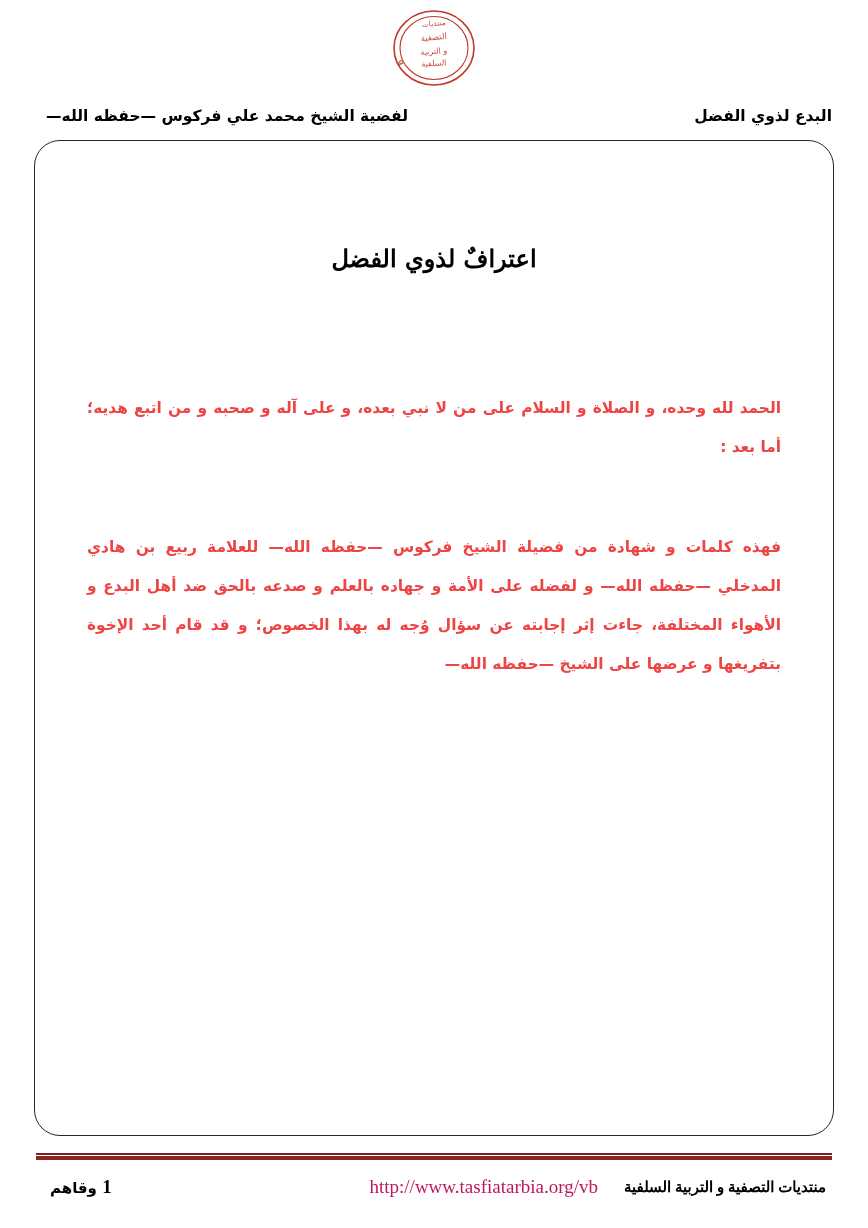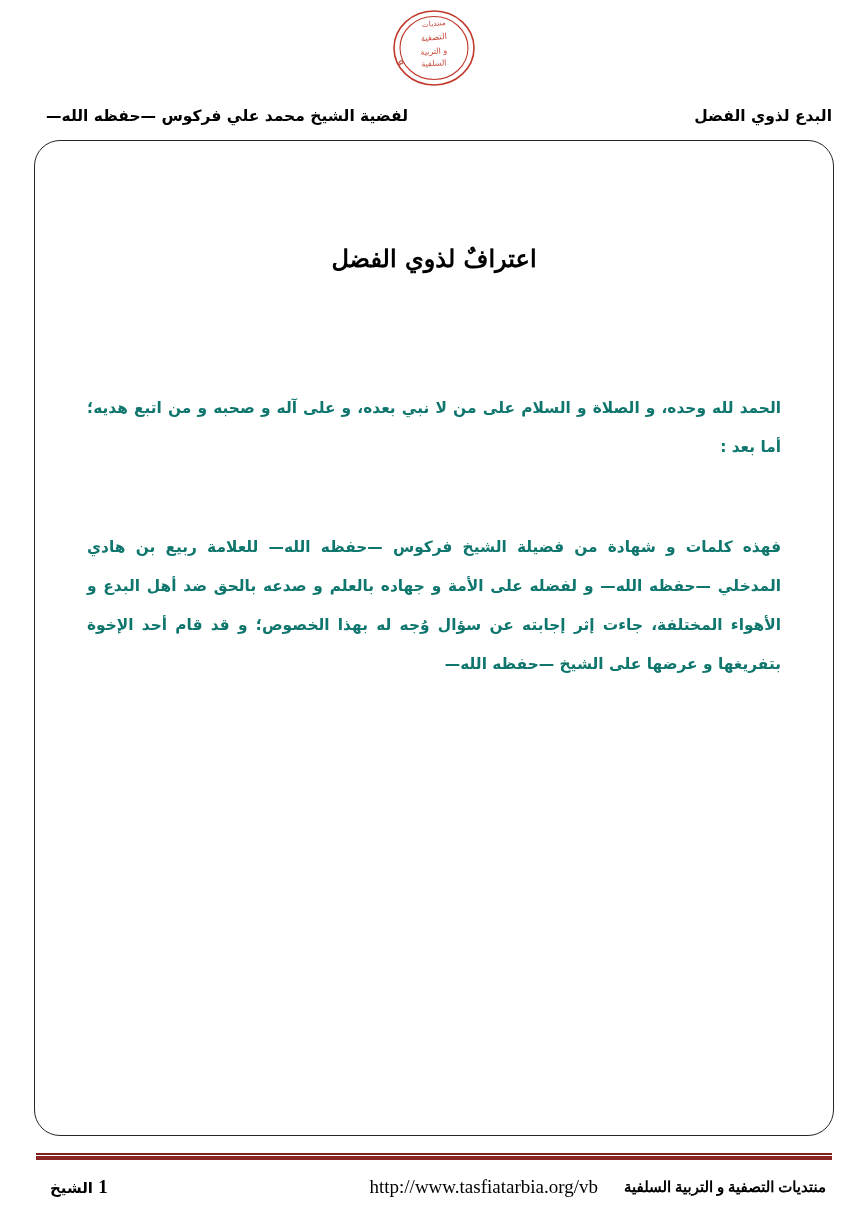--- a/index.html
+++ b/index.html
@@ -98,21 +98,21 @@
 
   
   .body-block {
     font-family: "DejaVu Sans", sans-serif;
     font-weight: bold;
     font-size: 15.4px;
     line-height: 2.55;
     text-align: justify;
     text-align-last: right;
     margin: 0;
-    color: #0f766e;
+    color: #ef4444;
   }
   .spacer-lg { height: 112px; }
   .spacer-md { height: 60px; }
   .spacer-sm { height: 26px; }
 
   
   .footer-rule {
     position: absolute;
     left: 36px;
     right: 36px;
@@ -149,21 +149,21 @@
     white-space: nowrap;
     padding-right: 6px;
   }
   .footer-url {
     font-family: "Liberation Serif", "DejaVu Serif", serif;
     font-size: 19px;
     direction: ltr;
     unicode-bidi: embed;
     white-space: nowrap;
     margin-right: 26px;
-    color: #000000;
+    color: #be185d;
   }
   .footer-page {
     margin-right: auto;
     font-family: "DejaVu Sans", sans-serif;
     font-weight: bold;
     font-size: 15px;
     white-space: nowrap;
     padding-left: 14px;
   }
   .footer-page .pg-num {
@@ -223,17 +223,17 @@
   <div class="footer-rule">
     <div class="bar-top"></div>
     <div class="bar-mid"></div>
   </div>
 
   <div class="doc-footer">
     <span class="footer-forum">منتديات التصفية و التربية السلفية</span>
     <span class="footer-url">http://www.tasfiatarbia.org/vb</span>
     <span class="footer-page">
       <span class="pg-num">1</span>
-      <span>الشيخ</span>
+      <span>وقاهم</span>
     </span>
   </div>
 
 </div>
 
 </body></html>

